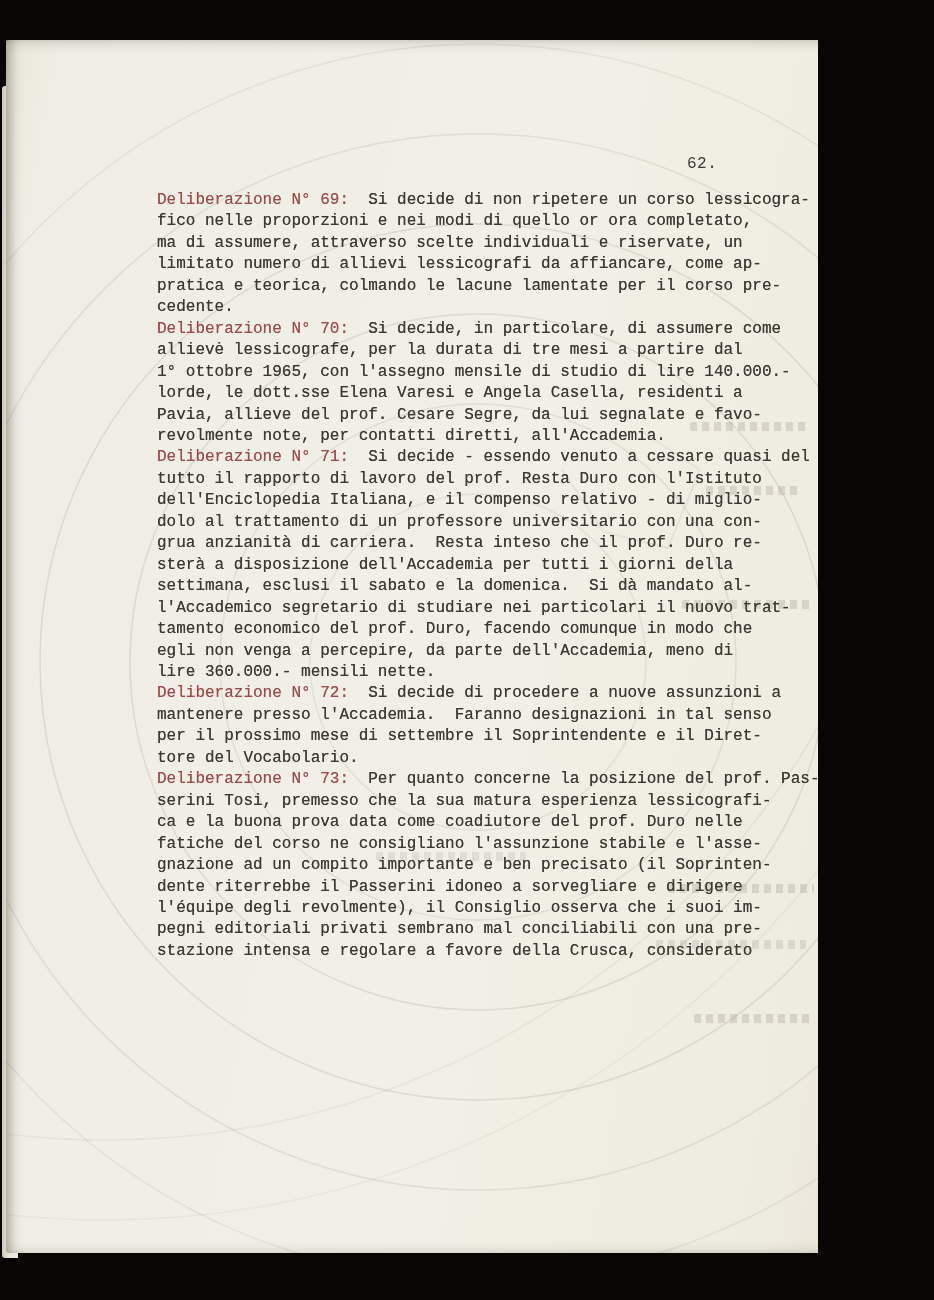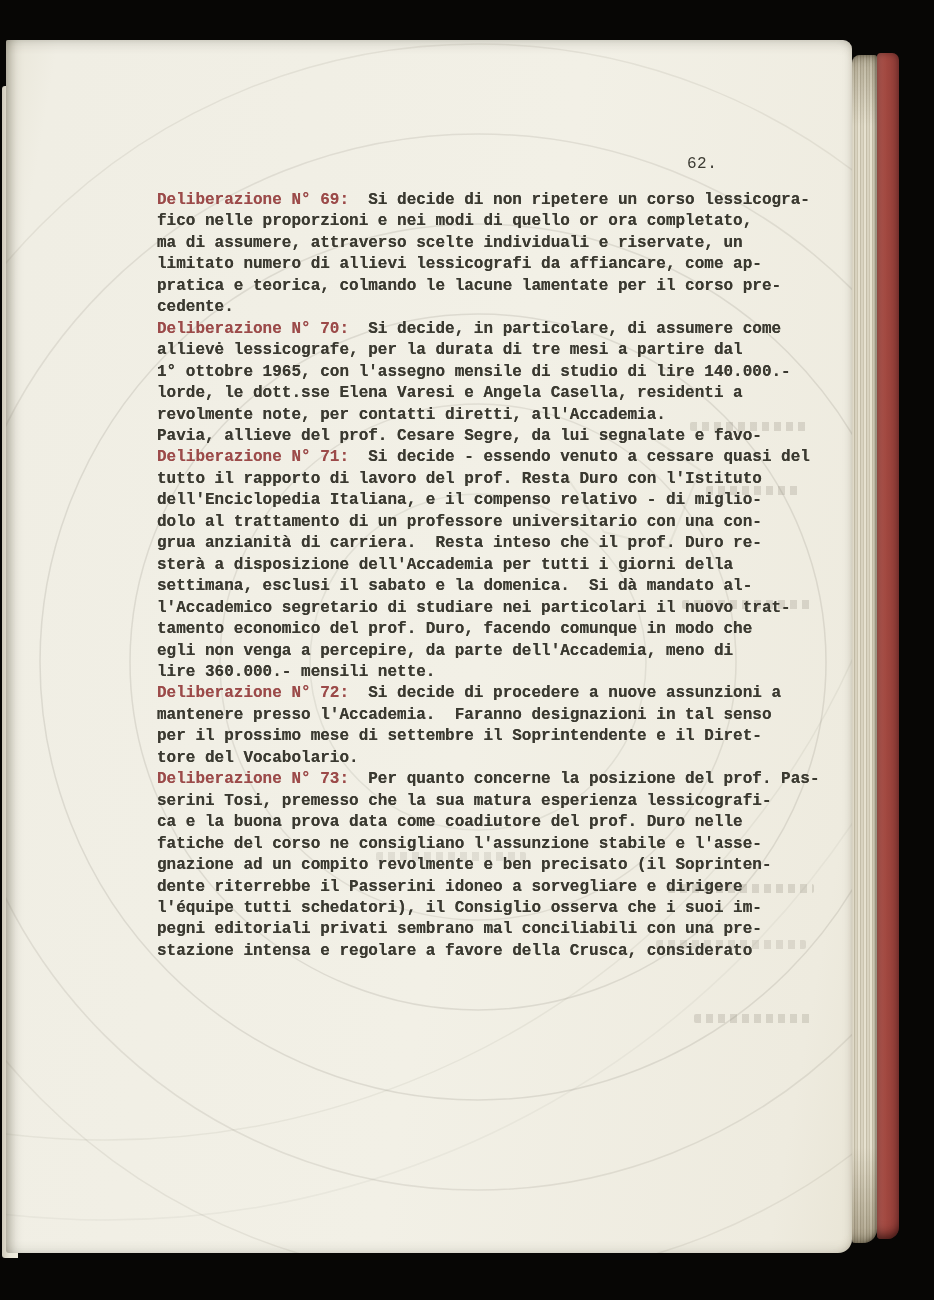--- a/index.html
+++ b/index.html
@@ -1,19 +1,19 @@
 <!DOCTYPE html>
 <html><head>
 <meta charset="utf-8">
 <title></title>
 <style>
   html,body{margin:0;padding:0;background:#070605;}
   .scene{
     position:relative;
-    width:934px;height:1300px;
+    width:818px;height:1300px;
     background:#070605;
     overflow:hidden;
     font-family:"Liberation Mono","DejaVu Sans Mono",monospace;
   }
   
   .facing-sliver{
     position:absolute;left:2px;top:86px;width:16px;height:1172px;
     background:linear-gradient(90deg,#cfc9ba 0,#e8e5d7 45%,#eeebde 100%);
     border-radius:3px 0 0 3px;
   }
@@ -45,21 +45,21 @@
   .ghost.g7{left:688px;top:974px;width:118px;}
   .page-number{
     position:absolute;left:681px;top:115px;
     font-size:16px;color:#3c3b33;letter-spacing:.5px;
   }
   .text-block{
     position:absolute;left:151px;top:150px;width:692px;
     font-size:16px;line-height:21.45px;color:#3a3930;
     text-shadow:0 0 .5px rgba(45,44,38,.75);
   }
-  .line{white-space:pre;font-weight:bold;}
+  .line{white-space:pre;}
   .line.cont{}
   .label{color:#9c4a49;text-shadow:0 0 .5px rgba(140,64,62,.6);}
   sup.ins{
     display:inline-block;width:0;font-size:12px;
     transform:translate(-11px,-7px);
   }
   
   .page-stack{
     position:absolute;left:852px;top:55px;width:25px;height:1188px;
     background:
@@ -117,22 +117,22 @@
           <div class="line cont">ma di assumere, attraverso scelte individuali e riservate, un</div>
           <div class="line cont">limitato numero di allievi lessicografi da affiancare, come ap-</div>
           <div class="line cont">pratica e teorica, colmando le lacune lamentate per il corso pre-</div>
           <div class="line cont">cedente.</div>
         </div>
         <div class="para">
           <div class="line first"><span class="label">Deliberazione N° 70:</span>  Si decide, in particolare, di assumere come</div>
           <div class="line cont">allievė lessicografe, per la durata di tre mesi a partire dal</div>
           <div class="line cont">1° ottobre 1965, con l'assegno mensile di studio di lire 140.000.-</div>
           <div class="line cont">lorde, le dott.sse Elena Varesi e Angela Casella, residenti a</div>
+          <div class="line cont">Pavia, allieve del prof. Cesare Segre, da lui segnalate e favo-</div>
           <div class="line cont">revolmente note, per contatti diretti, all'Accademia.</div>
-          <div class="line cont">Pavia, allieve del prof. Cesare Segre, da lui segnalate e favo-</div>
         </div>
         <div class="para">
           <div class="line first"><span class="label">Deliberazione N° 71:</span>  Si decide - essendo venuto a cessare quasi del</div>
           <div class="line cont">tutto il rapporto di lavoro del prof. Resta Duro con l'Istituto</div>
           <div class="line cont">dell'Enciclopedia Italiana, e il compenso relativo - di miglio-</div>
           <div class="line cont">dolo al trattamento di un professore universitario con una con-</div>
           <div class="line cont">grua anzianità di carriera.  Resta inteso che il prof. Duro re-</div>
           <div class="line cont">sterà a disposizione dell'Accademia per tutti i giorni della</div>
           <div class="line cont">settimana, esclusi il sabato e la domenica.  Si dà mandato al-</div>
           <div class="line cont">l'Accademico segretario di studiare nei particolari il nuovo trat-</div>
@@ -144,23 +144,23 @@
           <div class="line first"><span class="label">Deliberazione N° 72:</span>  Si decide di procedere a nuove assunzioni a</div>
           <div class="line cont">mantenere presso l'Accademia.  Faranno designazioni in tal senso</div>
           <div class="line cont">per il prossimo mese di settembre il Soprintendente e il Diret-</div>
           <div class="line cont">tore del Vocabolario.</div>
         </div>
         <div class="para">
           <div class="line first"><span class="label">Deliberazione N° 73:</span>  Per quanto concerne la posizione del prof. Pas-</div>
           <div class="line cont">serini Tosi, premesso che la sua matura esperienza lessicografi-</div>
           <div class="line cont">ca e la buona prova data come coadiutore del prof. Duro nelle</div>
           <div class="line cont">fatiche del corso ne consigliano l'assunzione stabile e l'asse-</div>
-          <div class="line cont">gnazione ad un compito revolmente e ben precisato (il Soprinten-</div>
+          <div class="line cont">gnazione ad un compito importante e ben precisato (il Soprinten-</div>
           <div class="line cont">dente riterrebbe il Passerini idoneo a sorvegliare e dirigere</div>
-          <div class="line cont">l'équipe tutti schedatori), il Consiglio osserva che i suoi im-</div>
+          <div class="line cont">l'équipe degli revolmente), il Consiglio osserva che i suoi im-</div>
           <div class="line cont">pegni editoriali privati sembrano mal conciliabili con una pre-</div>
           <div class="line cont">stazione intensa e regolare a favore della Crusca, considerato</div>
         </div>
       </div>
 
   </div>
 
   <div class="page-stack"></div>
   <div class="cover"></div>
 

